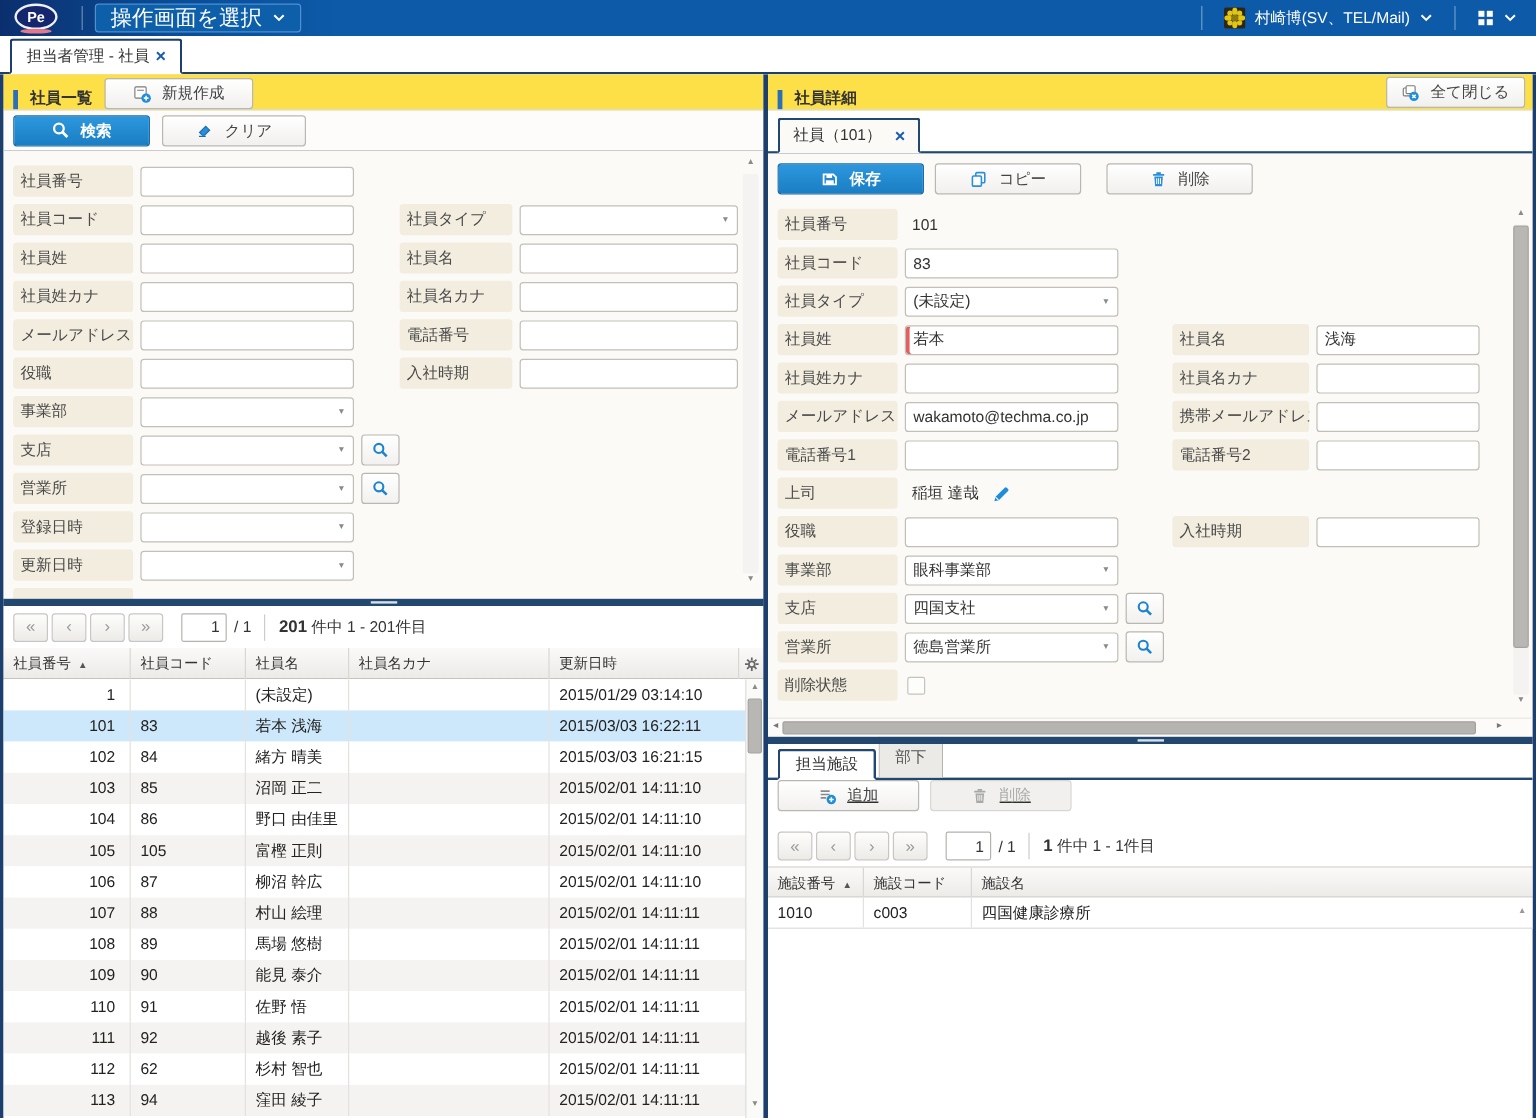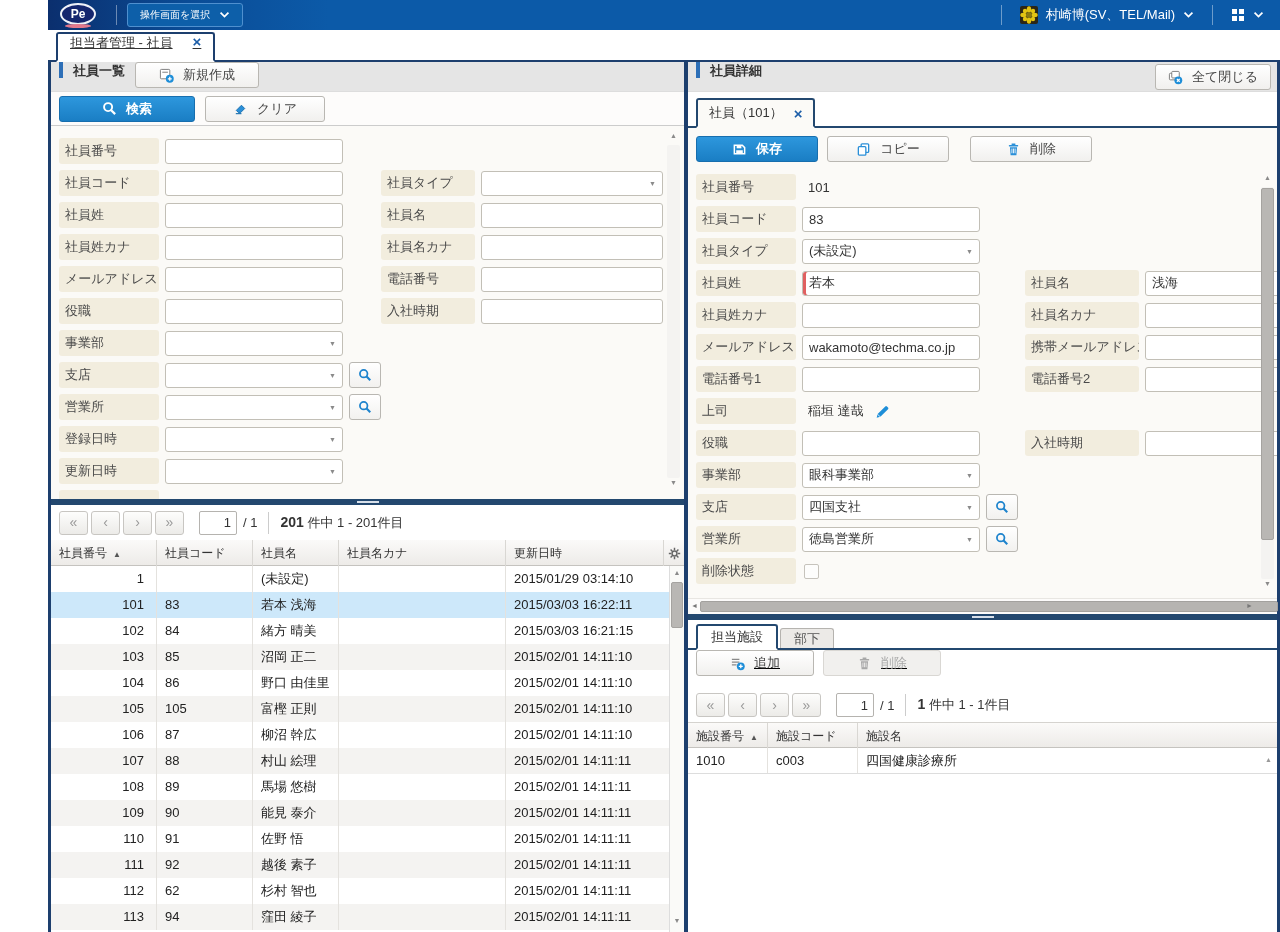--- a/index.html
+++ b/index.html
@@ -1,51 +1,51 @@
 <!DOCTYPE html>
 <html><head>
 <meta charset="utf-8">
 <style>
   * { margin:0; padding:0; box-sizing:border-box; }
   html,body { width:1280px; height:932px; overflow:hidden; background:#fff;
     font-family:"Liberation Sans","DejaVu Sans",sans-serif; }
-  .app { width:1280px; height:932px; position:relative;padding-left:48px; }
+  .app { width:1280px; height:932px; position:relative; }
 
   
   .topbar { height:30px; display:flex; align-items:center; color:#fff;
     background:linear-gradient(90deg,#0b2f6e 0,#0a4c96 140px,#0c5aa8 280px,#0c5aa8 100%); }
   .logo { width:36px; height:22px; margin:0 10px 2px 12px; background:#14266e;
     border:2px solid #eef1f8; border-radius:50%; display:flex; align-items:center;
     justify-content:center; font-weight:bold; font-size:12px; position:relative; }
   .logo::after { content:""; position:absolute; left:3px; right:3px; bottom:-5px;
     height:4px; border-radius:50%; background:#e2788c; }
   .tsep { width:1px; height:20px; background:rgba(255,255,255,.4); margin:0 10px; }
   .screen-select { height:24px; padding:0 12px; display:flex; align-items:center; gap:9px;
-    background:#0d5fa9; border:1px solid #4f90cf; border-radius:3px; color:#fff; font-size:10px; }
+    background:#0d5fa9; border:1px solid #4f90cf; border-radius:3px; color:#fff; font-size:18px; }
   .topbar-right { margin-left:auto; display:flex; align-items:center; gap:8px; padding-right:16px; }
   .username { font-size:13px; }
   .avatar { width:18px; height:18px; display:inline-block; overflow:hidden; border-radius:2px; }
   .gridbtn { display:flex; align-items:center; }
 
   
   .tabrow { height:32px; background:#fff; border-bottom:2px solid #1d3f6e;
     display:flex; align-items:flex-end; padding-left:8px; }
-  .maintab { height:30px; margin-bottom:-2px; padding:0 12px; display:flex; 
-    gap:20px; background:#fff; border:2px solid #1d3f6e; border-bottom:2px solid #fff;
-    border-radius:3px 3px 0 0; font-size:13px; color:#333;text-decoration:underline; }
+  .maintab { height:30px; margin-bottom:-2px; padding:0 12px; display:flex; align-items:center;
+    gap:5px; background:#fff; border:2px solid #1d3f6e; border-bottom:2px solid #fff;
+    border-radius:3px 3px 0 0; font-size:13px; color:#333; }
   .xclose { color:#1d5ea8; font-weight:bold; font-size:15px; line-height:1; cursor:pointer; }
 
   
   .main { display:flex; height:870px; }
   .left-panel  { width:640px; border-left:3px solid #1d3f6e; border-right:4px solid #1d3f6e; background:#fff; position:relative; }
   .right-panel { width:640px; border-right:3px solid #1d3f6e; background:#fff; position:relative; }
 
   
-  .panel-head { height:30px; background:#e5e5e5; border-bottom:1px solid #ddd;
-    display:flex; align-items:flex-start; padding:0 8px; gap:10px; position:relative; }
+  .panel-head { height:30px; background:#fde047; border-bottom:1px solid #ddd;
+    display:flex; align-items:flex-end; padding:0 8px; gap:10px; position:relative; }
   .accent { width:4px; height:16px; background:#2d6fb7; }
   .ptitle { font-weight:bold; font-size:13px; color:#333; }
   .btn { height:26px; padding:0 12px; display:inline-flex; align-items:center; justify-content:center;
     gap:9px; background:linear-gradient(#fff,#f1f0ee); border:1px solid #b9b7b2;
     border-radius:3px; font-size:13px; color:#444; cursor:pointer; }
   .btn.primary { background:linear-gradient(#2d97dd,#1a7ec4); border-color:#176eae; color:#fff; font-weight:bold; }
   .btn.disabled { background:#f1f0ee; color:#a9a9a9; border-color:#d9d7d3; }
   .splitter { height:6px; background:#23486f; position:relative; cursor:row-resize; }
   .splitter::after { content:""; position:absolute; left:50%; top:2px; width:22px; height:2px;
     margin-left:-11px; background:#d8e0ea; }
@@ -128,21 +128,21 @@
   .hs-arrow { position:absolute; top:3px; font-size:7px; color:#777; }
   .hs-thumb { position:absolute; left:12px; top:2px; height:11px; width:578px;
     background:#b6b4b1; border:1px solid #a3a19e; border-radius:2px; }
 
   .subpanel { height:312px; background:#fff; }
   .stabrow { height:30px; border-bottom:2px solid #23486f; display:flex; align-items:flex-end;
     gap:2px; padding-left:8px; background:#fff; }
   .stab { height:26px; margin-bottom:-2px; padding:0 13px; display:flex; align-items:center;
     background:#fff; border:2px solid #23486f; border-bottom:2px solid #fff;
     border-radius:3px 3px 0 0; font-size:13px; color:#333; }
-  .stab.inactive { height:20px; margin-bottom:0; background:#eceae7; border:1px solid #b5b3af;
+  .stab.inactive { height:36px; margin-bottom:0; background:#eceae7; border:1px solid #b5b3af;
     border-bottom:none; color:#555; }
   .sbuttons { height:38px; display:flex; gap:9px; padding:0 8px; background:#fff;text-decoration:underline; }
   .sbuttons .btn { width:118px; }
   .stable-head { display:flex; height:26px; background:linear-gradient(#fbfaf9,#edebe8);
     border-top:1px solid #d5d3cf; border-bottom:1px solid #c5c3bf; font-size:12px; color:#333; }
   .s1{width:80px;} .s2{width:90px;} .s3{flex:1; border-right:none;}
   .stable-body { position:relative; }
   .srow { display:flex; height:26px; font-size:13px; color:#222; background:#fff; border-bottom:1px solid #ddd; }
   .sb-arrow { position:absolute; right:5px; top:8px; font-size:7px; color:#999; }
   svg { display:block; }
@@ -228,21 +228,21 @@
                 <line x1="3.5" y1="4.5" x2="9.5" y2="4.5" stroke="#7a7a7a"></line>
                 <circle cx="11.5" cy="11.5" r="4.2" fill="#1e8ed8"></circle>
                 <path d="M11.5 9.4v4.2M9.4 11.5h4.2" stroke="#fff" stroke-width="1.4"></path>
               </svg>
           </span>
           <span>新規作成</span>
         </button>
       </div>
 
       <div class="toolbar">
-        <button class="btn primary" style="width:136px">
+        <button class="btn primary" style="width:114px">
           <span>
             <svg width="15" height="15" viewBox="0 0 16 16">
                 <circle cx="6.5" cy="6.5" r="4.3" stroke="#fff" stroke-width="2" fill="none"></circle>
                 <line x1="9.8" y1="9.8" x2="14" y2="14" stroke="#fff" stroke-width="2.4"></line>
               </svg>
           </span>
           <span>検索</span>
         </button>
         <button class="btn" style="width:120px">
           <span>

